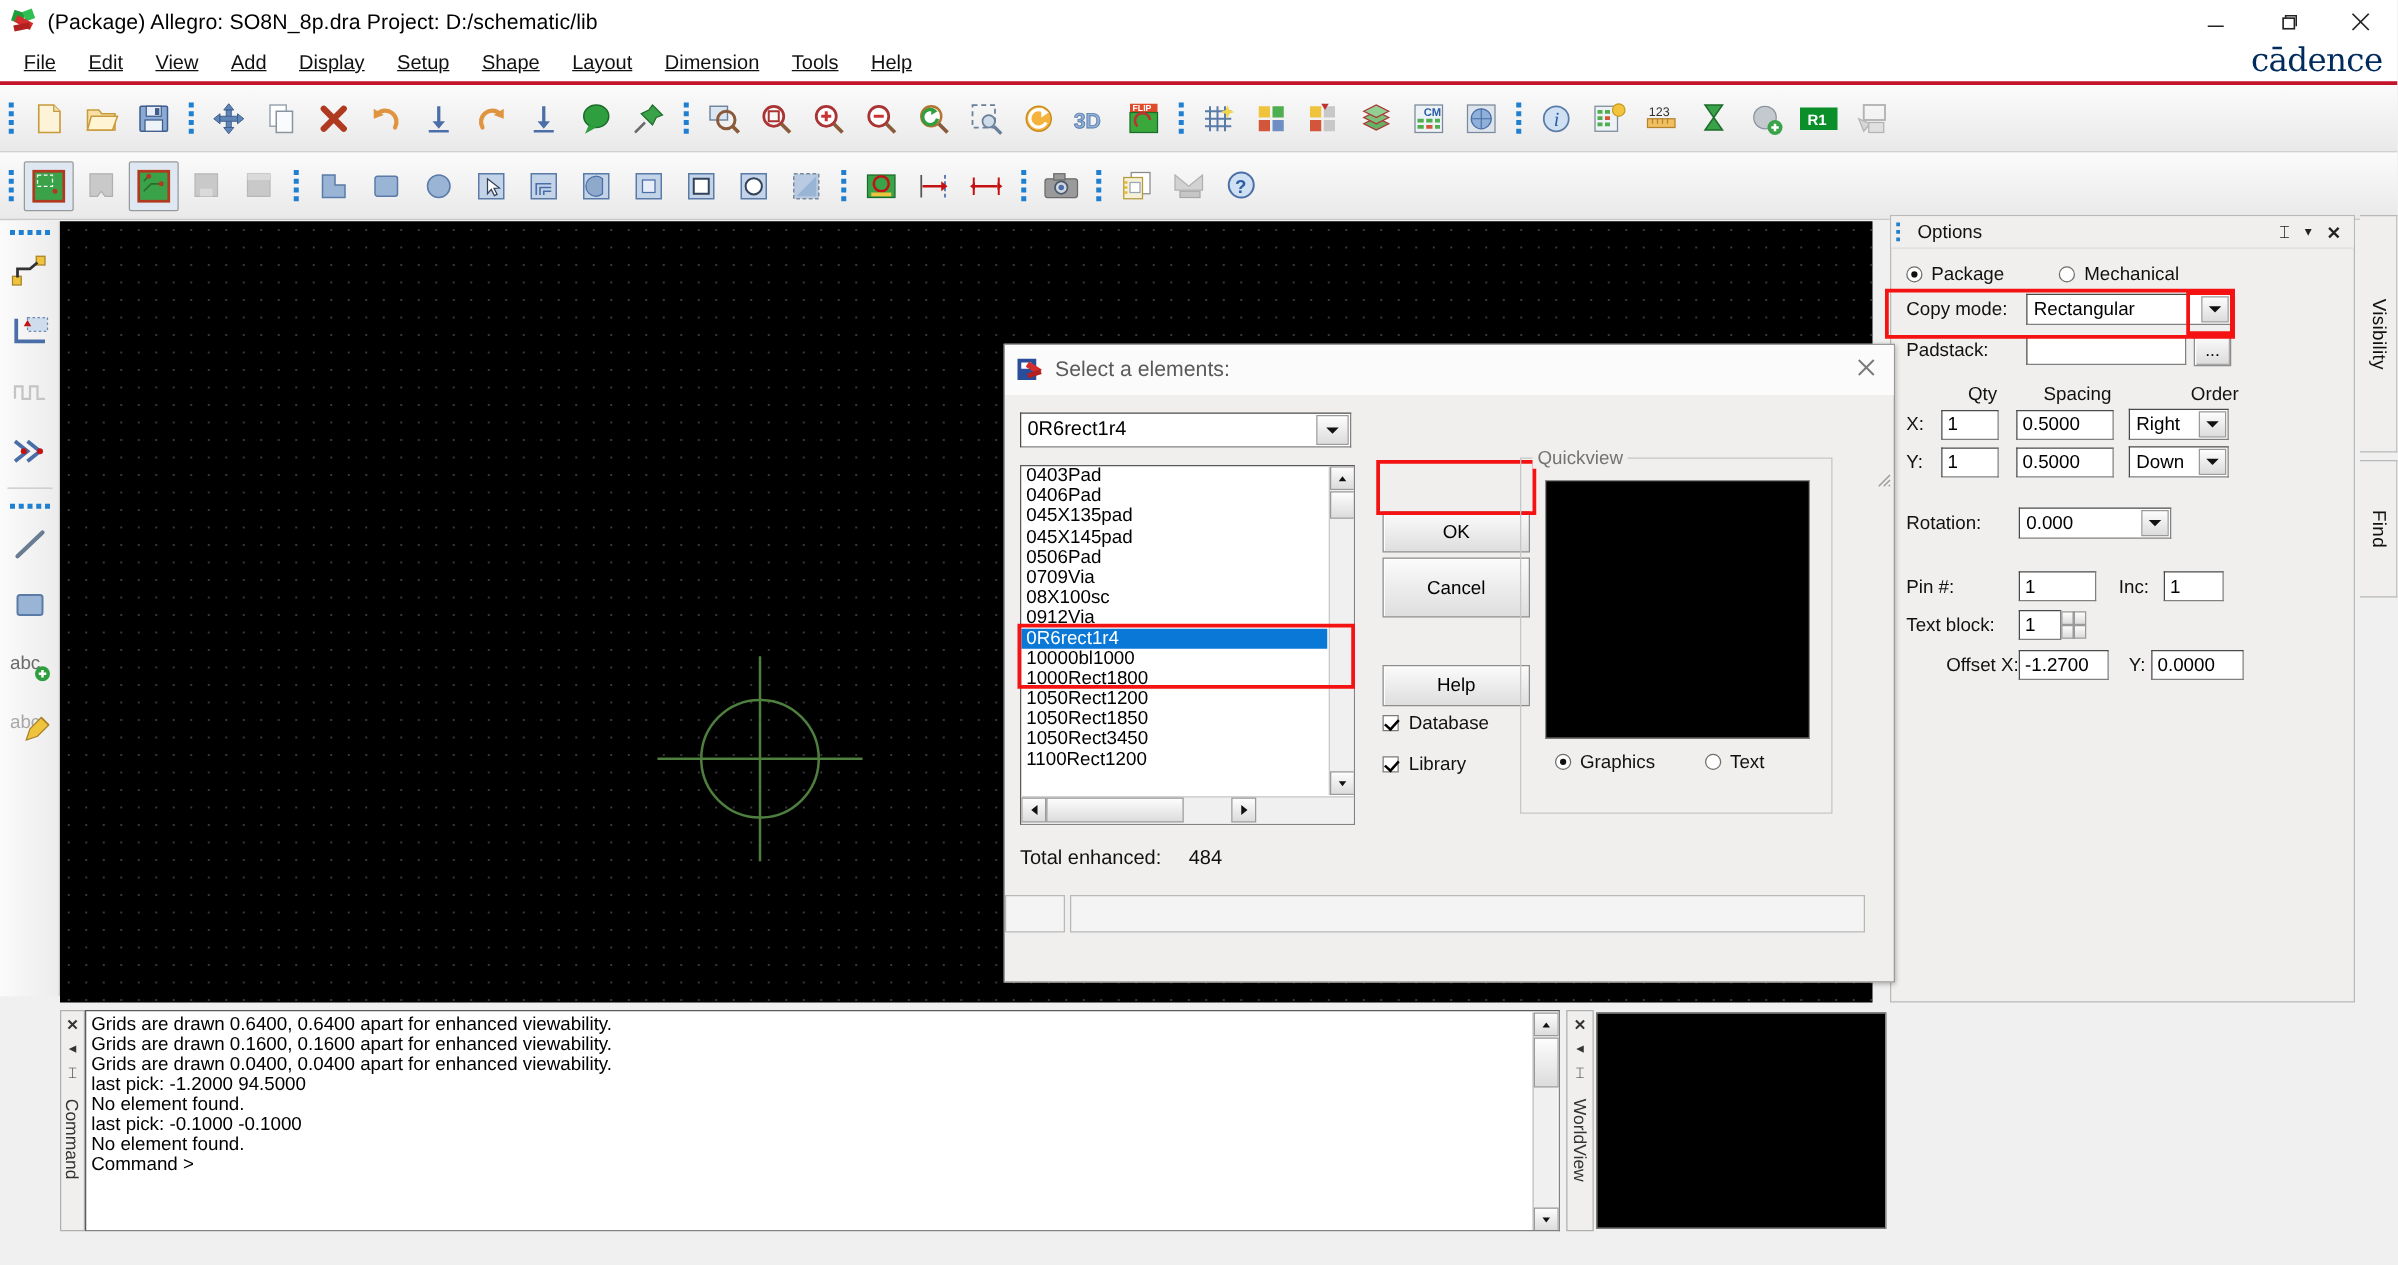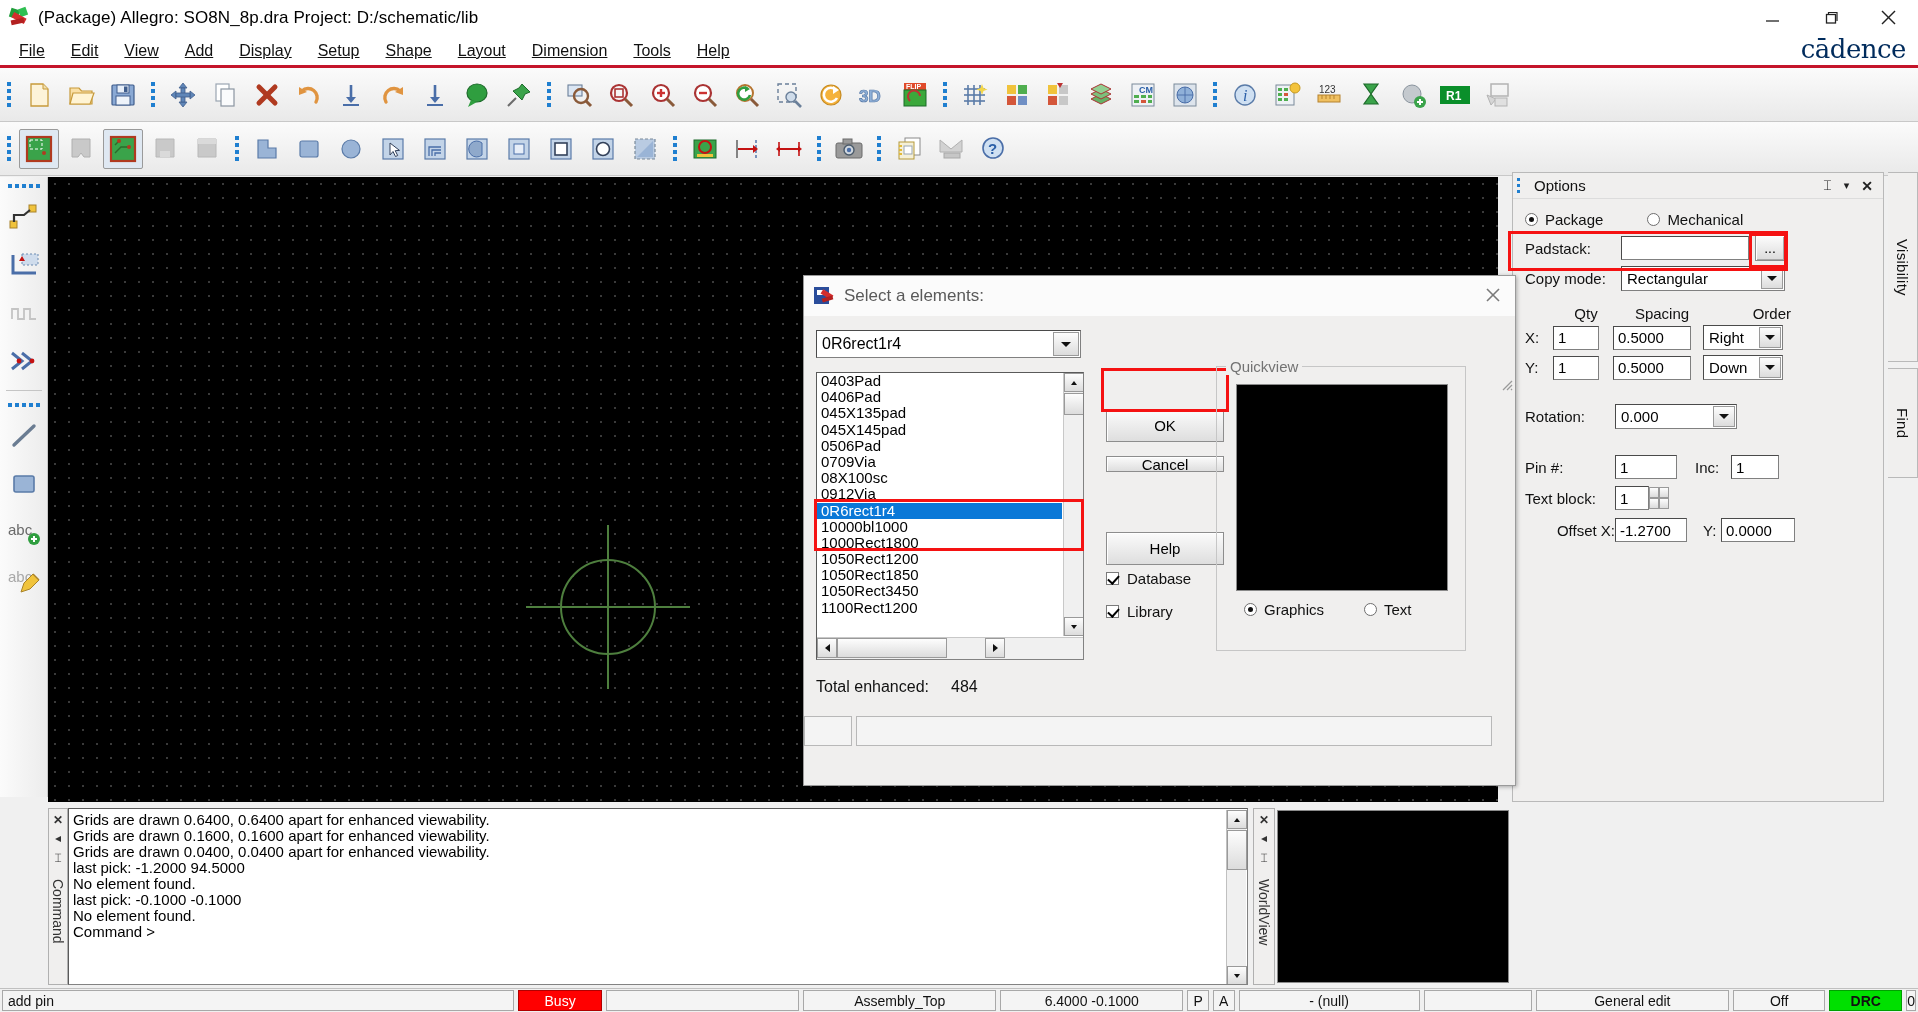--- a/index.html
+++ b/index.html
@@ -834,34 +834,34 @@
 
     <div class="opt-body">
 
       <div class="row" style="margin-top:4px;">
         <div class="radio on"></div>
         <div class="lbl" style="margin-left:7px;">Package</div>
         <div class="radio" style="margin-left:44px;"></div>
         <div class="lbl" style="margin-left:7px;">Mechanical</div>
       </div>
 
-      <div class="row" style="margin-bottom:5px;">
-        <div class="lbl" style="width:96px;">Padstack:</div>
-        <div class="tfield" style="width:128px;"></div>
-        <div class="btn3d" style="width:30px;height:26px;margin-left:6px;display:flex;align-items:center;justify-content:center;font-size:14px;">...</div>
-      </div>
-
       <div class="row">
         <div class="lbl" style="width:96px;">Copy mode:</div>
         <div class="combo" style="width:164px;">
           <div class="val">Rectangular</div>
           <div class="arrow">
               <div class="caret-d"></div>
             </div>
         </div>
+      </div>
+
+      <div class="row" style="margin-bottom:5px;">
+        <div class="lbl" style="width:96px;">Padstack:</div>
+        <div class="tfield" style="width:128px;"></div>
+        <div class="btn3d" style="width:30px;height:26px;margin-left:6px;display:flex;align-items:center;justify-content:center;font-size:14px;">...</div>
       </div>
 
       <div class="row" style="margin-top:14px; margin-bottom:3px;">
         <div style="width:28px;"></div>
         <div class="lbl" style="width:66px; text-align:center;">Qty</div>
         <div class="lbl" style="width:86px; text-align:center;">Spacing</div>
         <div class="lbl" style="width:86px; text-align:right;">Order</div>
       </div>
 
       <div class="row" style="margin-bottom:5px;">
@@ -1037,21 +1037,21 @@
           <div class="cs-btn" style="width:20px;height:20px;float:left;margin-left:38px;">
             <div style="width:0;height:0;border-top:4px solid transparent;border-bottom:4px solid transparent;border-left:5px solid #111;"></div>
             </div>
         </div>
       </div>
 
       <div class="hl-box" style="left:10px; top:183px; width:270px; height:52px;"></div>
 
       <div class="dbtn" style="position:absolute; left:302px; top:57px; width:118px; height:33px;">OK</div>
       <div class="hl-box" style="left:297px; top:52px; width:128px; height:44px;"></div>
-      <div class="dbtn" style="position:absolute; left:302px; top:104px; width:118px; height:16px;text-align:center;">Cancel</div>
+      <div class="dbtn" style="position:absolute; left:302px; top:94px; width:118px; height:48px;text-align:center;">Cancel</div>
       <div class="dbtn" style="position:absolute; left:302px; top:180px; width:118px; height:33px;">Help</div>
 
       <div class="row" style="position:absolute; left:302px; top:254px;">
         <div class="chk on"></div>
         <div class="lbl" style="margin-left:8px;">Database</div>
       </div>
       <div class="row" style="position:absolute; left:302px; top:287px;">
         <div class="chk on"></div>
         <div class="lbl" style="margin-left:8px;">Library</div>
       </div>
@@ -1083,29 +1083,14 @@
               <line x1="13" y1="8" x2="8" y2="13"></line>
               <line x1="13" y1="12" x2="12" y2="13"></line>
             </g>
           </svg>
       </div>
     </div>
   </div>
 
   <div class="watermark"></div>
 
-  <div class="statusbar">
-    <div class="sb-cell left" style="width:520px;">add pin</div>
-    <div class="sb-cell" style="width:86px; background:#ff0000; color:#fff; border-color:#b00000;">Busy</div>
-    <div class="sb-cell" style="width:196px;"></div>
-    <div class="sb-cell" style="width:196px;">Assembly_Top</div>
-    <div class="sb-cell" style="width:186px;">6.4000 -0.1000</div>
-    <div class="sb-cell" style="width:22px;">P</div>
-    <div class="sb-cell" style="width:22px;">A</div>
-    <div class="sb-cell" style="width:184px;">- (null)</div>
-    <div class="sb-cell" style="width:110px;"></div>
-    <div class="sb-cell" style="width:196px;">General edit</div>
-    <div class="sb-cell" style="width:94px;">Off</div>
-    <div class="sb-cell" style="width:74px; background:#00e000; border-color:#00a000; font-weight:bold;">DRC</div>
-    <div class="sb-cell" style="flex:1;">0</div>
-  </div>
 
 </div>
 
 </body></html>

